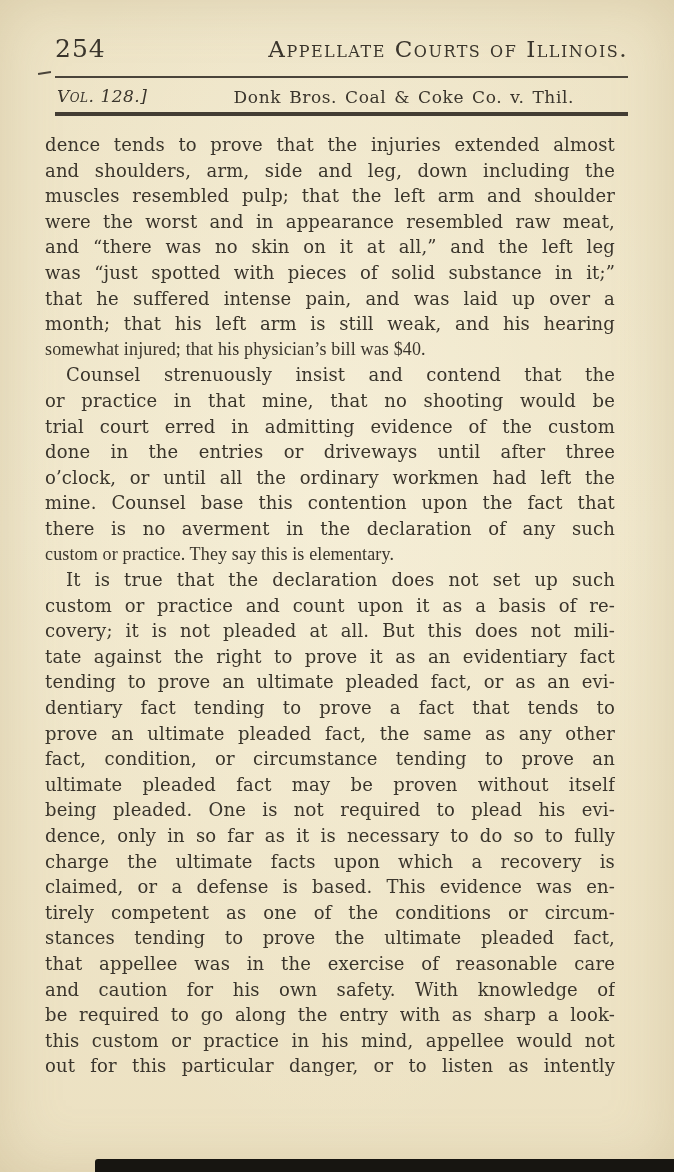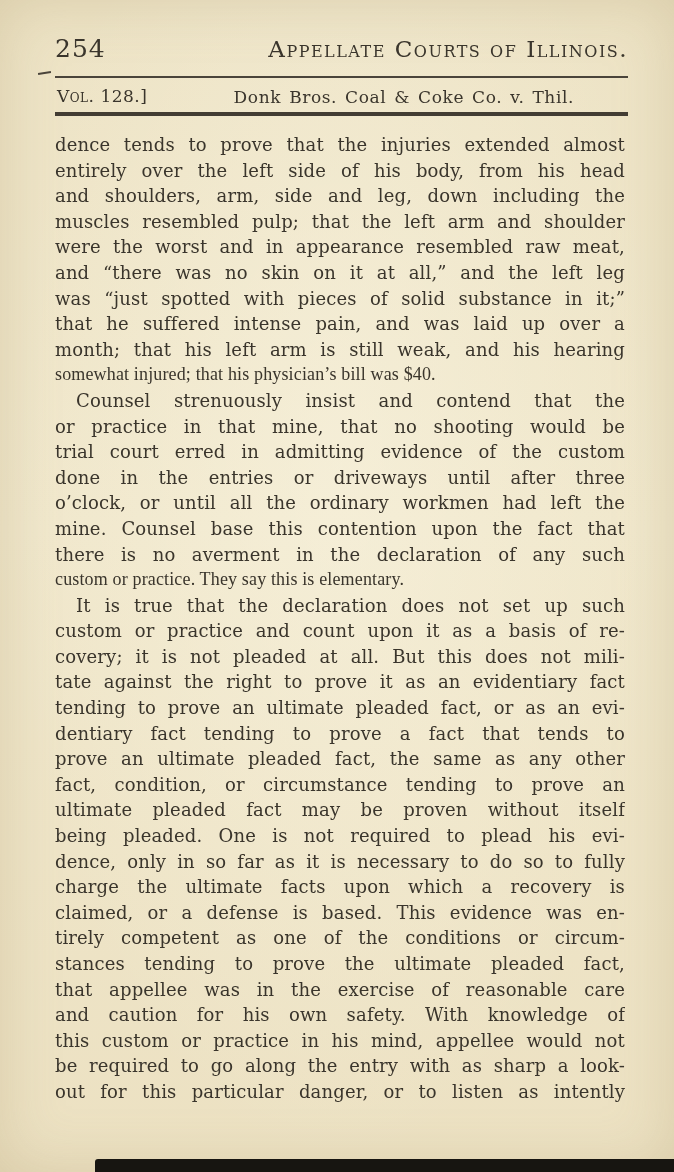--- a/index.html
+++ b/index.html
@@ -42,39 +42,40 @@
     width: 13px; height: 2px;
     background: #4a443a;
     transform: rotate(-8deg);
   }
   .vol-label {
     position: absolute;
     left: 57px; top: 86px;
     font-variant: small-caps;
     font-size: 17px;
     letter-spacing: 0.5px;
+    font-style: italic;
   }
   .case-name {
     position: absolute;
     left: 120px; right: 100px; top: 87px;
     text-align: right;
     font-size: 17px;
     letter-spacing: 0.6px;
     word-spacing: 2px;
   }
   .rule2 {
     position: absolute;
     left: 55px; top: 112px;
     width: 573px; height: 3px;
     background: #433d33;
     border-bottom: 1px solid rgba(67,61,51,0.35);
   }
   .body-text {
     position: absolute;
-    left: 55px; top: 132px;
+    left: 45px; top: 132px;
     width: 570px;
     font-size: 18px;
     letter-spacing: 0.15px;
   }
   .line {
     line-height: 25.6px;
     height: 25.6px;
     overflow: hidden;
     text-align: justify;
     text-align-last: justify;
@@ -97,21 +98,20 @@
   <span class="pagenum">254</span>
   <span class="running-title">Appellate Courts of Illinois.</span>
   <div class="rule1">
     <span class="rule1-dash"></span>
   </div>
   <span class="vol-label">Vol. 128.]</span>
   <span class="case-name">Donk Bros. Coal &amp; Coke Co. v. Thil.</span>
   <div class="rule2"></div>
   <div class="body-text">
       <div class="line">dence tends to prove that the injuries extended almost</div>
-      <div class="line">entirely over the left side of his body, from his head</div>
       <div class="line">and shoulders, arm, side and leg, down including the</div>
       <div class="line">muscles resembled pulp; that the left arm and shoulder</div>
       <div class="line">were the worst and in appearance resembled raw meat,</div>
       <div class="line">and “there was no skin on it at all,” and the left leg</div>
       <div class="line">was “just spotted with pieces of solid substance in it;”</div>
       <div class="line">that he suffered intense pain, and was laid up over a</div>
       <div class="line">month; that his left arm is still weak, and his hearing</div>
       <div class="line lastline">somewhat injured; that his physician’s bill was $40.</div>
       <div class="line indent">Counsel strenuously insist and contend that the</div>
       <div class="line">or practice in that mine, that no shooting would be</div>
@@ -131,18 +131,18 @@
       <div class="line">fact, condition, or circumstance tending to prove an</div>
       <div class="line">ultimate pleaded fact may be proven without itself</div>
       <div class="line">being pleaded.  One is not required to plead his evi-</div>
       <div class="line">dence, only in so far as it is necessary to do so to fully</div>
       <div class="line">charge the ultimate facts upon which a recovery is</div>
       <div class="line">claimed, or a defense is based.  This evidence was en-</div>
       <div class="line">tirely competent as one of the conditions or circum-</div>
       <div class="line">stances tending to prove the ultimate pleaded fact,</div>
       <div class="line">that appellee was in the exercise of reasonable care</div>
       <div class="line">and caution for his own safety.  With knowledge of</div>
+      <div class="line">be required to go along the entry with as sharp a look-</div>
       <div class="line">this custom or practice in his mind, appellee would not</div>
-      <div class="line">be required to go along the entry with as sharp a look-</div>
       <div class="line">out for this particular danger, or to listen as intently</div>
     </div>
   <div class="scan-bar"></div>
 </div>
 
 </body></html>

